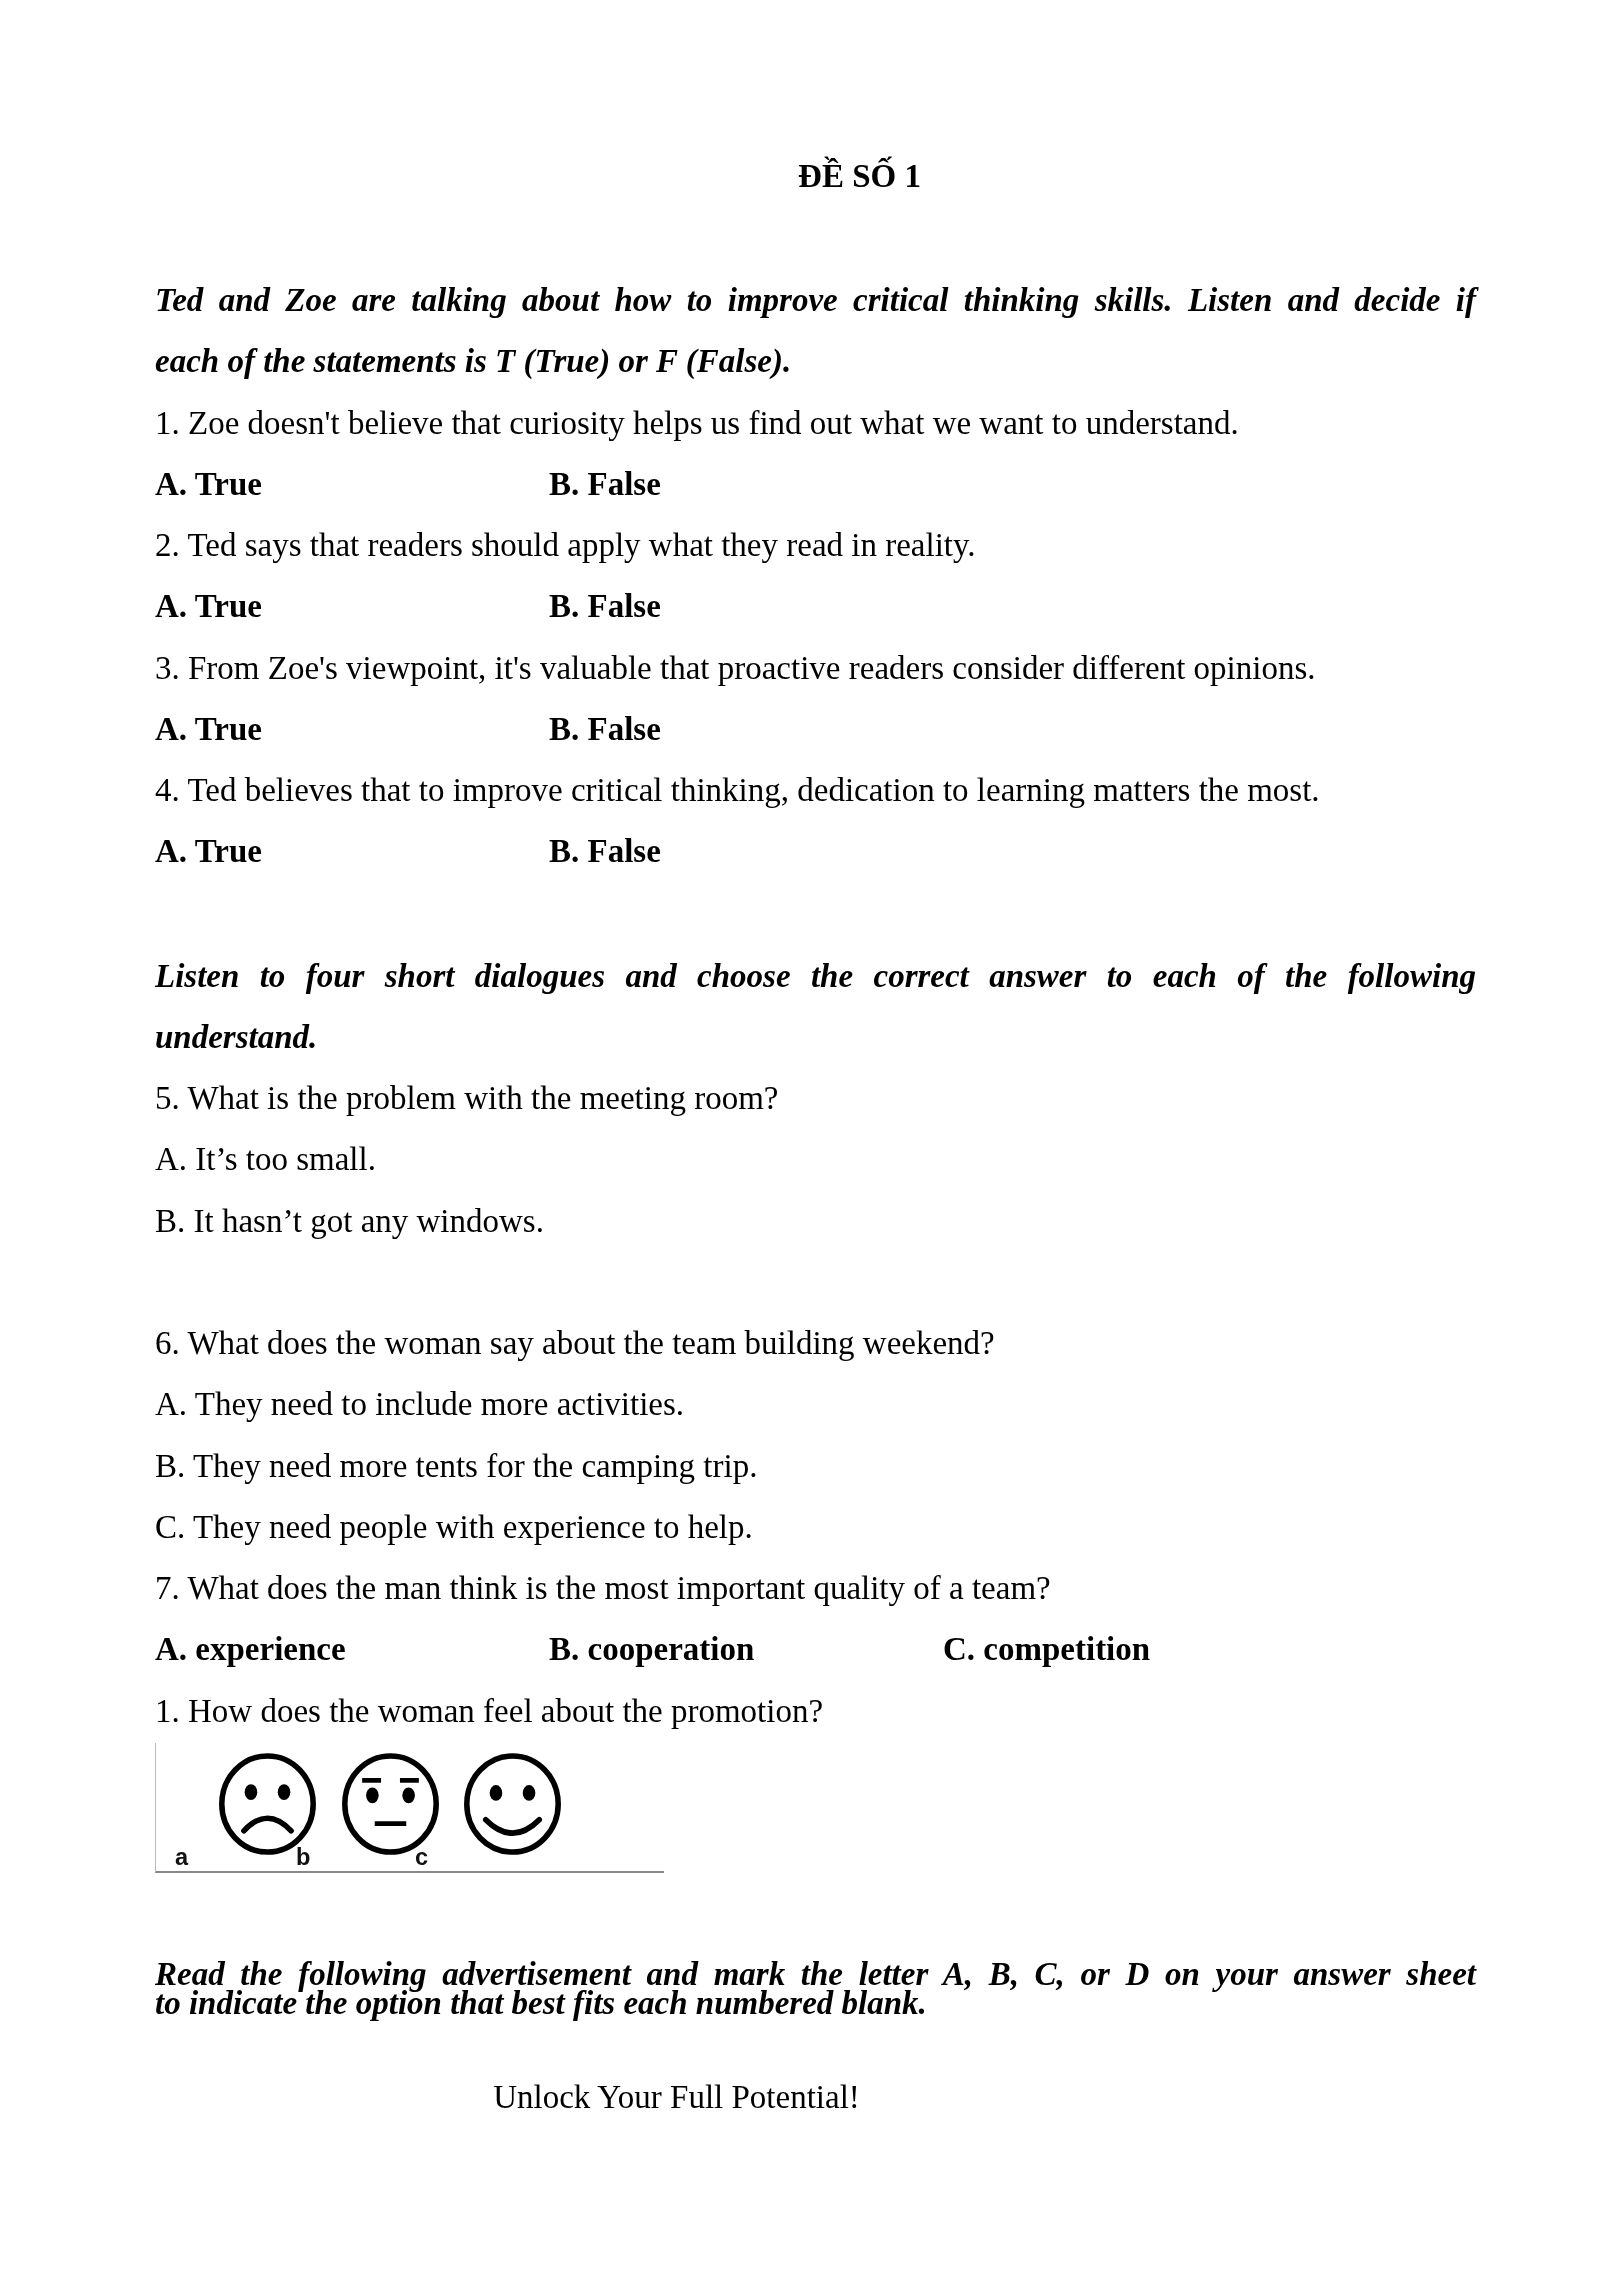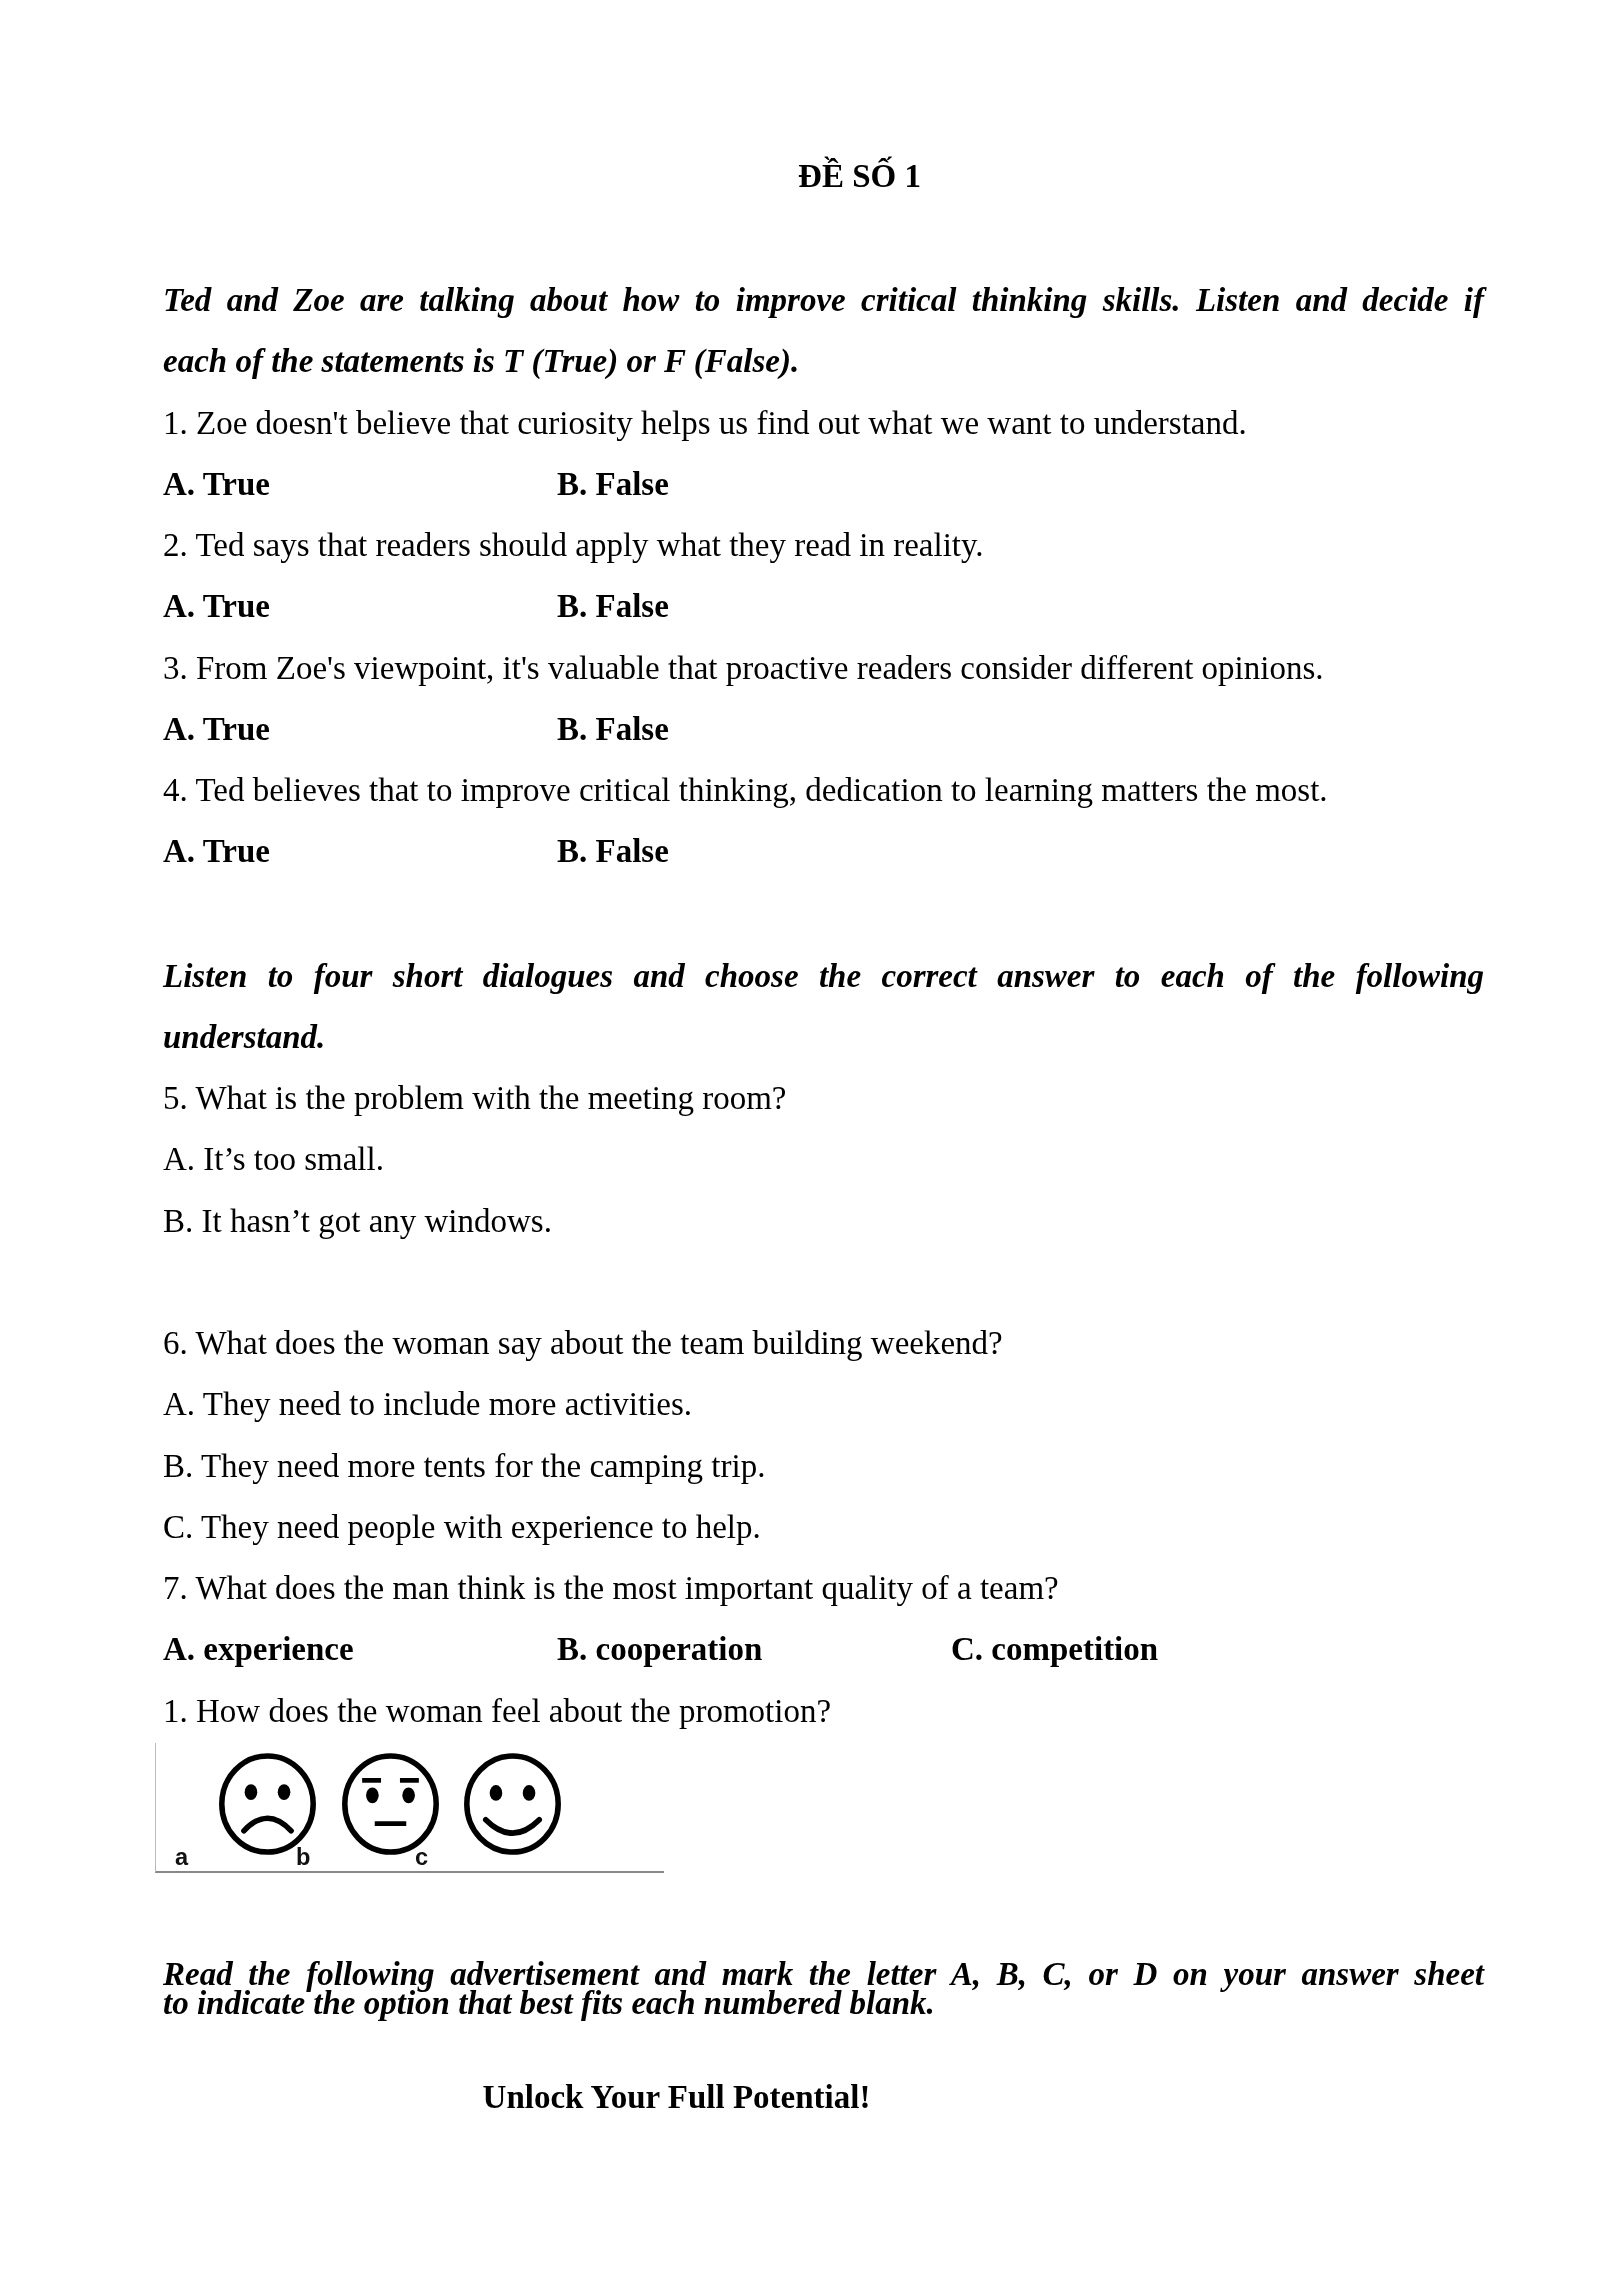--- a/index.html
+++ b/index.html
@@ -5,32 +5,31 @@
   html, body { margin: 0; padding: 0; background: #ffffff; }
   body {
     width: 1623px; height: 2295px; position: relative; overflow: hidden;
     font-family: "Liberation Serif", "DejaVu Serif", serif;
     color: #000;
   }
   .page { position: absolute; left: 0; top: 0; width: 1623px; height: 2295px; }
   .line {
     position: absolute; left: 155px; font-size: 33px; line-height: 38px;
     white-space: nowrap;
-    margin-left: 8px;
   }
   .title {
     position: absolute; left: 0; width: 1623px; top: 157px; text-align: center;
     font-weight: bold; font-size: 33px; line-height: 38px; margin-left: 48px;
   }
   .instr { font-weight: bold; font-style: italic; }
   .instr-just { width: 1321px; text-align: justify; text-align-last: justify; }
   .opt { position: absolute; font-weight: bold; }
   .center-title {
     position: absolute; left: 0; width: 1353px; text-align: center;
-    font-weight: bold; font-size: 33px; line-height: 38px;
+    font-weight: normal; font-size: 33px; line-height: 38px;
   }
   .faces {
     position: absolute; left: 155px; top: 1743px; width: 509px; height: 130px;
     border-left: 1.6px solid #bbb; border-bottom: 2.4px solid #888; box-sizing: border-box;
   }
   .face-label {
     position: absolute; bottom: 1.6px; font-family: "Liberation Sans", "DejaVu Sans", sans-serif;
     font-weight: bold; font-size: 23.6px; line-height: 23.6px; color: #111;
   }
   .face { position: absolute; top: 9.4px; }

